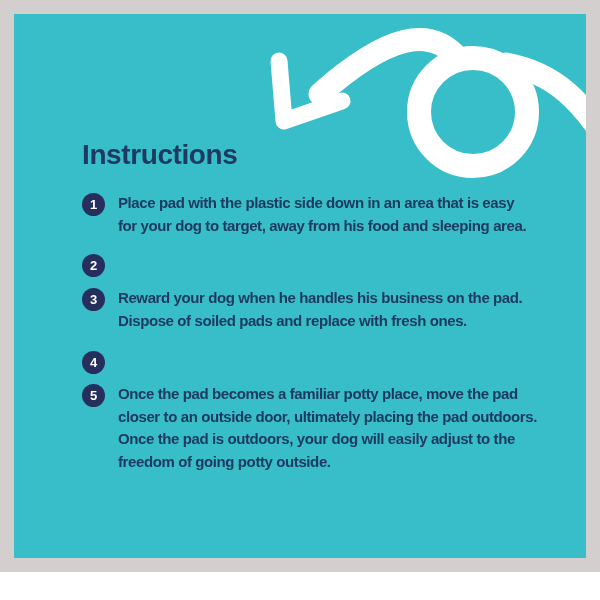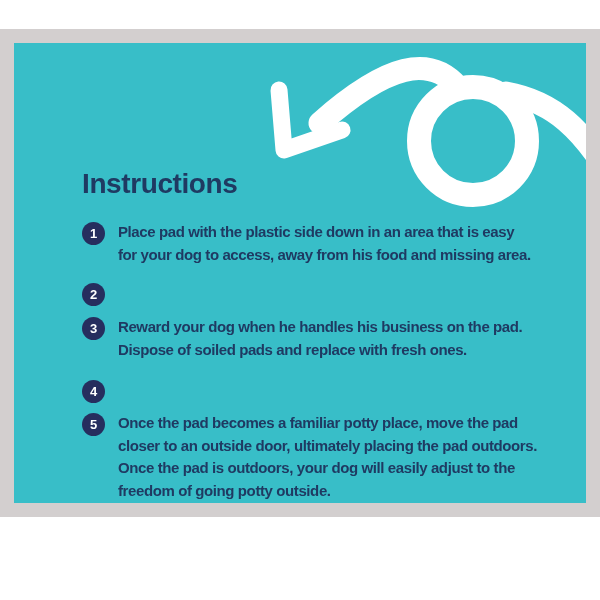--- a/index.html
+++ b/index.html
@@ -3,23 +3,22 @@
 <meta charset="utf-8">
 <style>
   html, body { margin: 0; padding: 0; }
   body {
     width: 600px; height: 600px;
     font-family: "Liberation Sans", "DejaVu Sans", sans-serif;
     overflow: hidden;
   }
   .frame {
     position: relative;
-    width: 600px; height: 488px;
+    width: 600px; height: 572px;
     background: var(--border-gray, #d3cfcf);
-    margin-top: 29px;
   }
   .panel {
     position: absolute;
     inset: 14px;
     background: var(--teal, #38bec8);
     overflow: hidden;
   }
   .arrow-svg {
     position: absolute;
     top: 0; left: 0;
@@ -93,21 +92,21 @@
 
     <div class="content">
       <h1 class="heading">Instructions</h1>
 
       <div class="steps">
   <div class="step step-1">
     <span class="badge">
       <span class="step-number">1</span>
     </span>
     <p class="step-text">Place pad with the plastic side down in an area that is easy
-for your dog to access, away from his food and missing area.</p>
+for your dog to target, away from his food and sleeping area.</p>
   </div>
 
   <div class="step step-2">
     <span class="badge">
       <span class="step-number">2</span>
     </span>
   </div>
 
   <div class="step step-3">
     <span class="badge">

